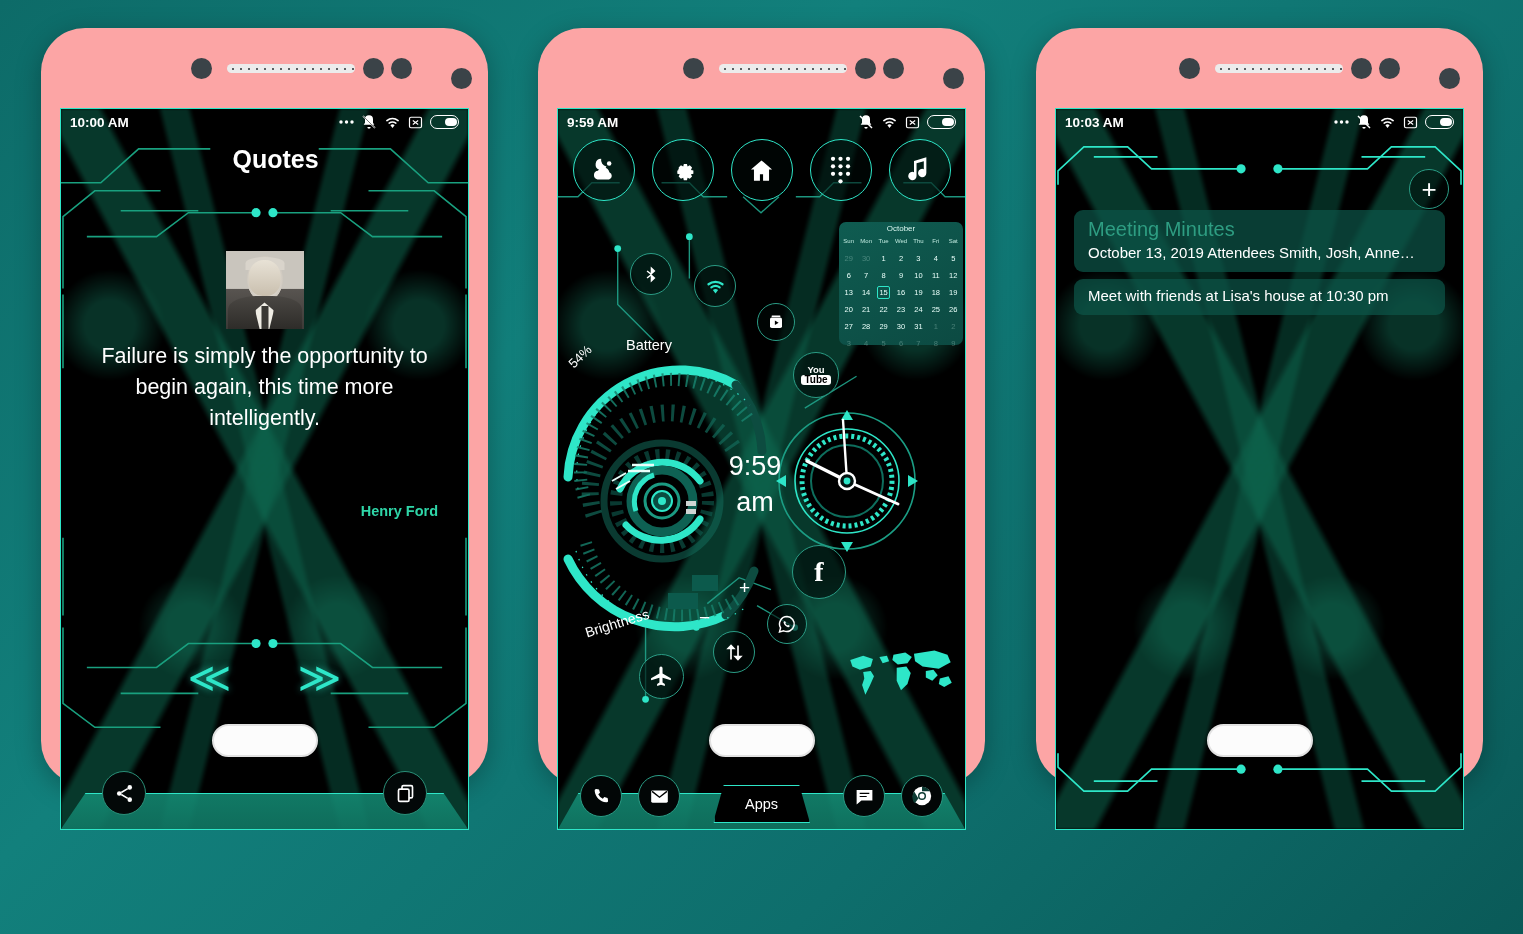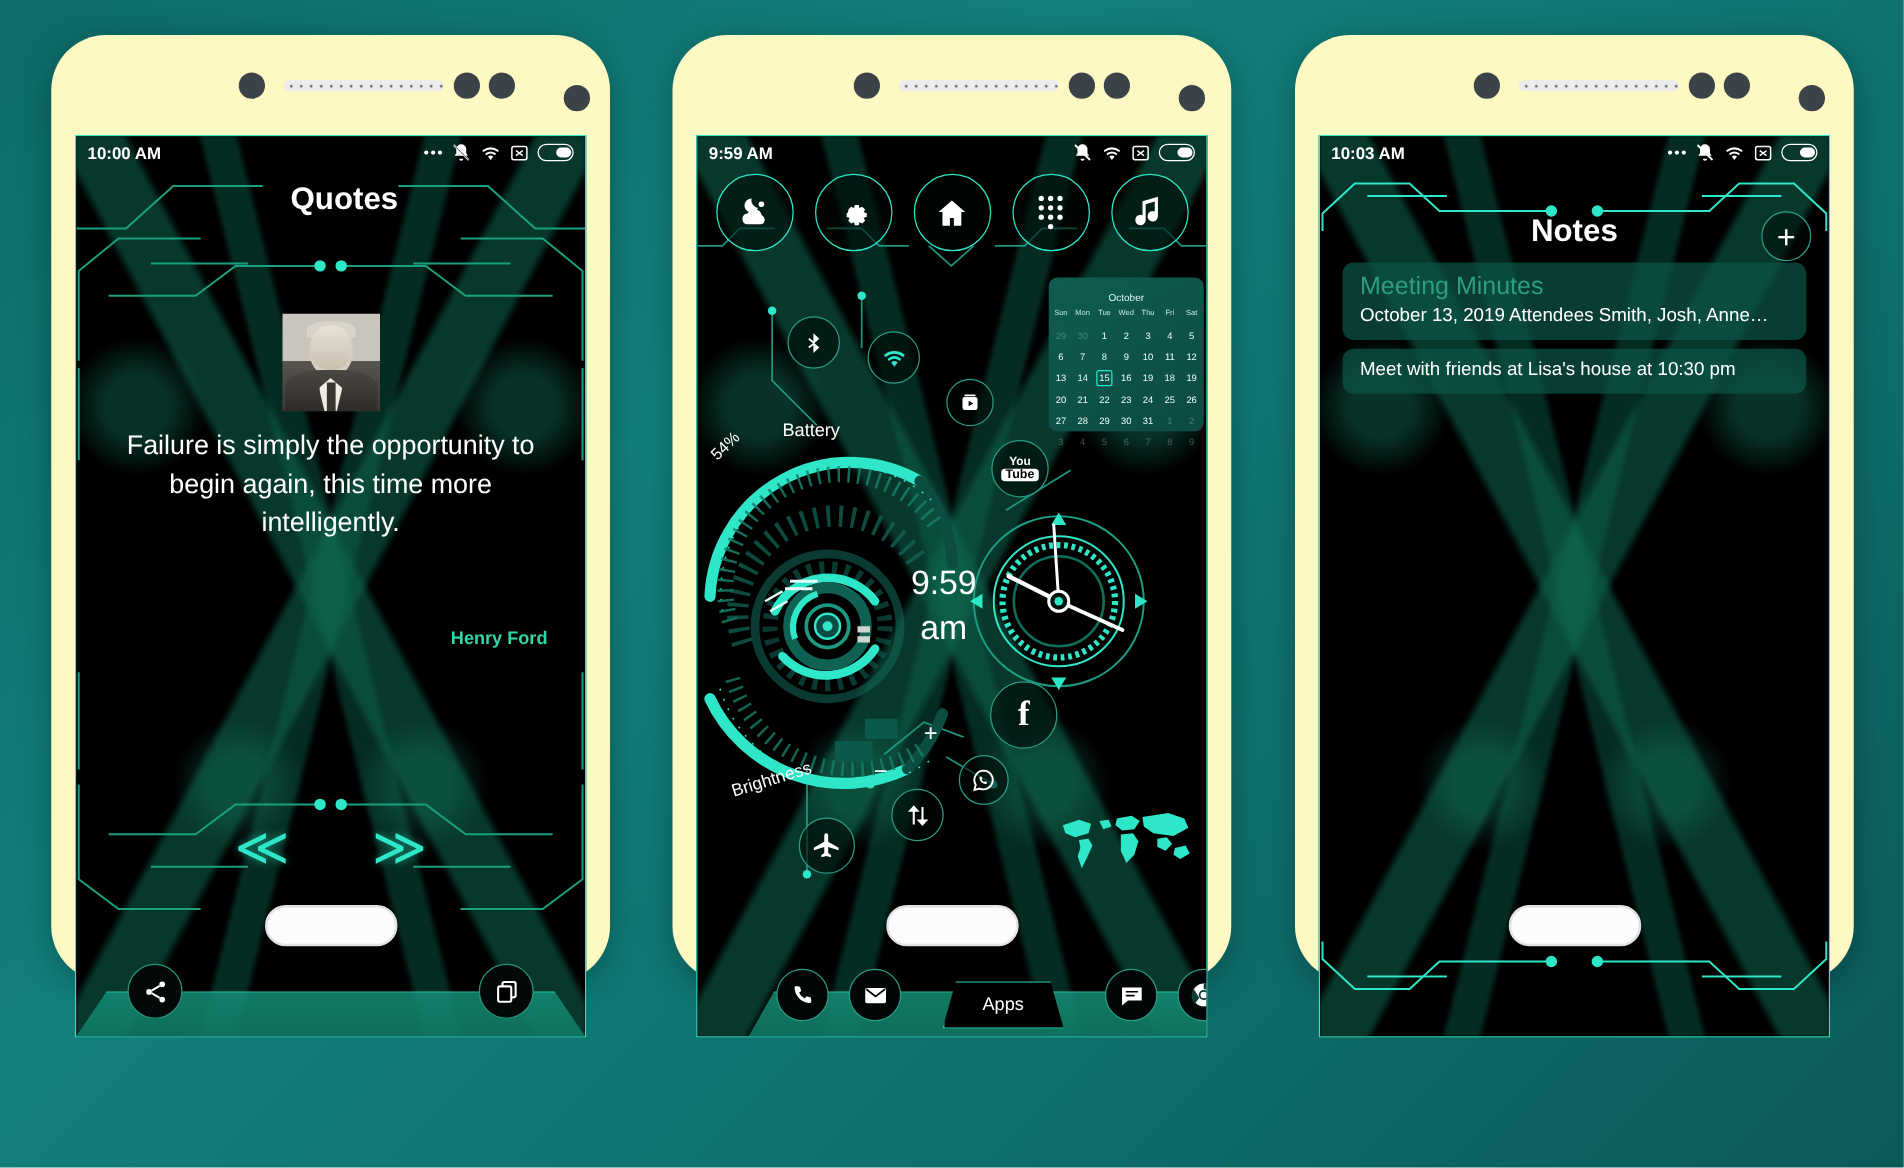--- a/index.html
+++ b/index.html
@@ -11,21 +11,21 @@
   body {
     background: linear-gradient(135deg, #0d6b68 0%, #12807c 35%, #0e6e6c 70%, #0a5a58 100%);
     position: relative;
   }
 
   
   .phone {
     position: absolute;
     top: 28px;
     width: 447px; height: 757px;
-    background: #fef9c3;
+    background: #fca5a5;
     border-radius: 44px;
     box-shadow: 0 6px 26px rgba(0,0,0,.28);
   }
   #phone1 { left: 41px; }
   #phone2 { left: 538px; }
   #phone3 { left: 1036px; }
 
   .sensor-row {
     position: absolute; top: 30px; left: 0; width: 100%;
     height: 26px;
@@ -178,21 +178,21 @@
   }
   .tcircle {
     width: 62px; height: 62px; border-radius: 50%;
     border: 1.5px solid #2ee6c8; background: rgba(0,10,8,.55);
     display: flex; align-items: center; justify-content: center;
     cursor: pointer;
   }
   .cal-widget {
     position: absolute; top: 113px; right: 2px; width: 124px; height: 123px;
     background: linear-gradient(150deg, #0f5c51, #0c4a42);
-    border-radius: 7px; z-index: 20; padding: 12px 3px; cursor: pointer;
+    border-radius: 7px; z-index: 20; padding: 2px 3px; cursor: pointer;
   }
   .cal-month { text-align: center; color: #d7f5ee; font-size: 8px; margin-bottom: 2px; }
   .cal-grid { display: grid; grid-template-columns: repeat(7,1fr); gap: 4px; }
   .cal-grid div {
     text-align: center; color: #e9fffa; font-size: 7.5px; line-height: 13px;
   }
   .cal-grid .dow { color: #bfe9df; font-size: 6px; }
   .cal-grid .mute { color: rgba(190,230,220,.32); }
   .cal-grid .today {
     border: 1px solid #2ee6c8; border-radius: 2px; line-height: 11px;
@@ -227,21 +227,21 @@
   .lbl-plus { position: absolute; left: 181px; top: 468px; color: #fff; font-size: 19px; z-index: 22; }
   .lbl-minus{ position: absolute; left: 141px; top: 498px; color: #fff; font-size: 19px; z-index: 22; }
   .digi-time {
     position: absolute; left: 157px; top: 340px; width: 80px; text-align: center;
     color: #fff; font-size: 27px; line-height: 1.32; z-index: 22;
   }
   .analog-wrap { position: absolute; left: 212px; top: 295px; width: 155px; height: 155px; z-index: 18; }
   .worldmap { position: absolute; right: 10px; top: 535px; width: 108px; height: 56px; z-index: 18; }
 
   .dock {
-    position: absolute; bottom: 0; left: 0; width: 100%; height: 60px; z-index: 20; margin-left: 41px;
+    position: absolute; bottom: 0; left: 0; width: 100%; height: 60px; z-index: 20;
   }
   .dock-trap {
     position: absolute; bottom: 0; left: 0; width: 100%; height: 36px;
     background: linear-gradient(180deg, rgba(20,142,118,.85), rgba(16,118,99,.92));
     clip-path: polygon(5% 0, 95% 0, 100% 100%, 0 100%);
     border-top: 1px solid #2ee6c8;
   }
   .dock-btn {
     position: absolute; bottom: 12px; width: 42px; height: 42px; border-radius: 50%;
     background: #020606; border: 1.5px solid #2a9c85;
@@ -739,21 +739,20 @@
         <path d="M407 646 L407 660 L381 684 L337 684 L313 662 L223 662"></path>
         <path d="M38 674 L102 674"></path>
           <path d="M371 674 L307 674"></path>
       </g>
       <circle cx="186" cy="60" r="4.6" fill="#2ee6c8"></circle>
       <circle cx="223" cy="60" r="4.6" fill="#2ee6c8"></circle>
       <circle cx="186" cy="662" r="4.6" fill="#2ee6c8"></circle>
       <circle cx="223" cy="662" r="4.6" fill="#2ee6c8"></circle>
     </svg>
 
-    <div class="n-title">Notes</div>
     <div class="n-add">
       <span style="color:#fff;font-size:26px;line-height:0.8">+</span>
     </div>
 
     <div class="note-card" id="note-0">
       <div class="note-title">Meeting Minutes</div>
       <div class="note-body">October 13, 2019 Attendees Smith, Josh, Anne…</div>
     </div>
     <div class="note-card" id="note-1">
       <div class="note-body">Meet with friends at Lisa's house at 10:30 pm</div>

